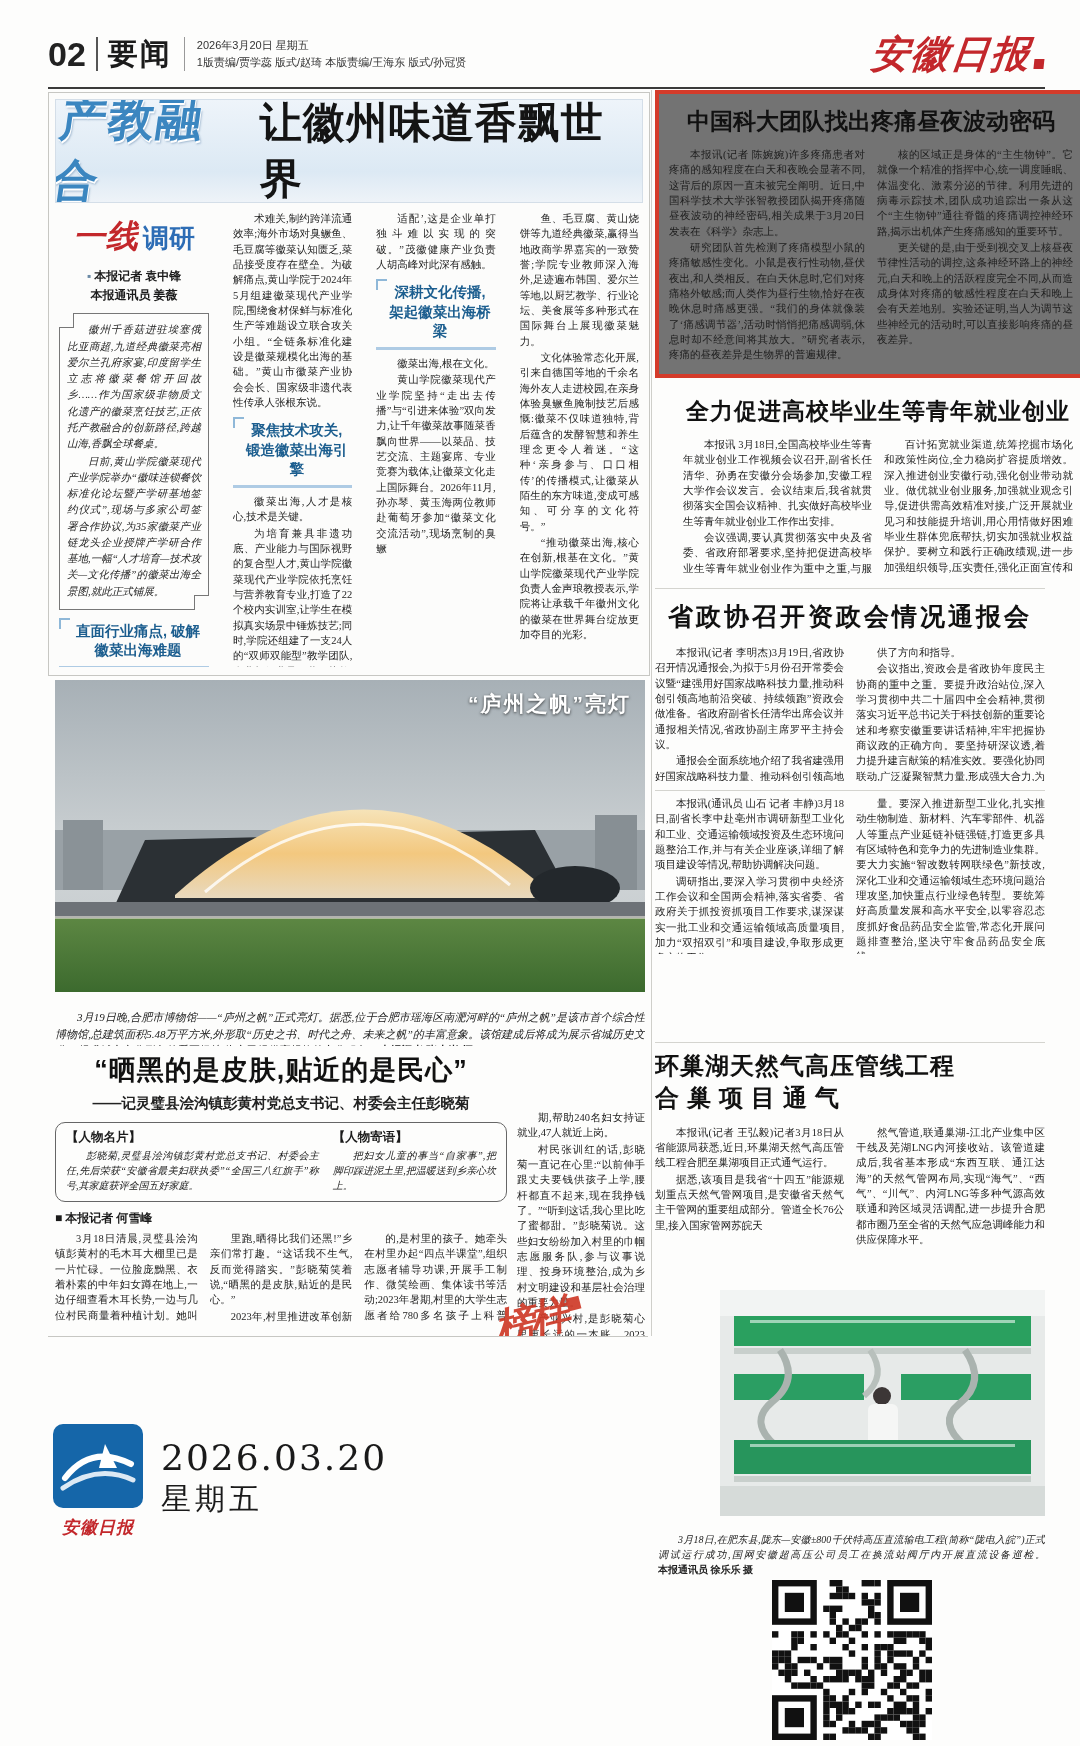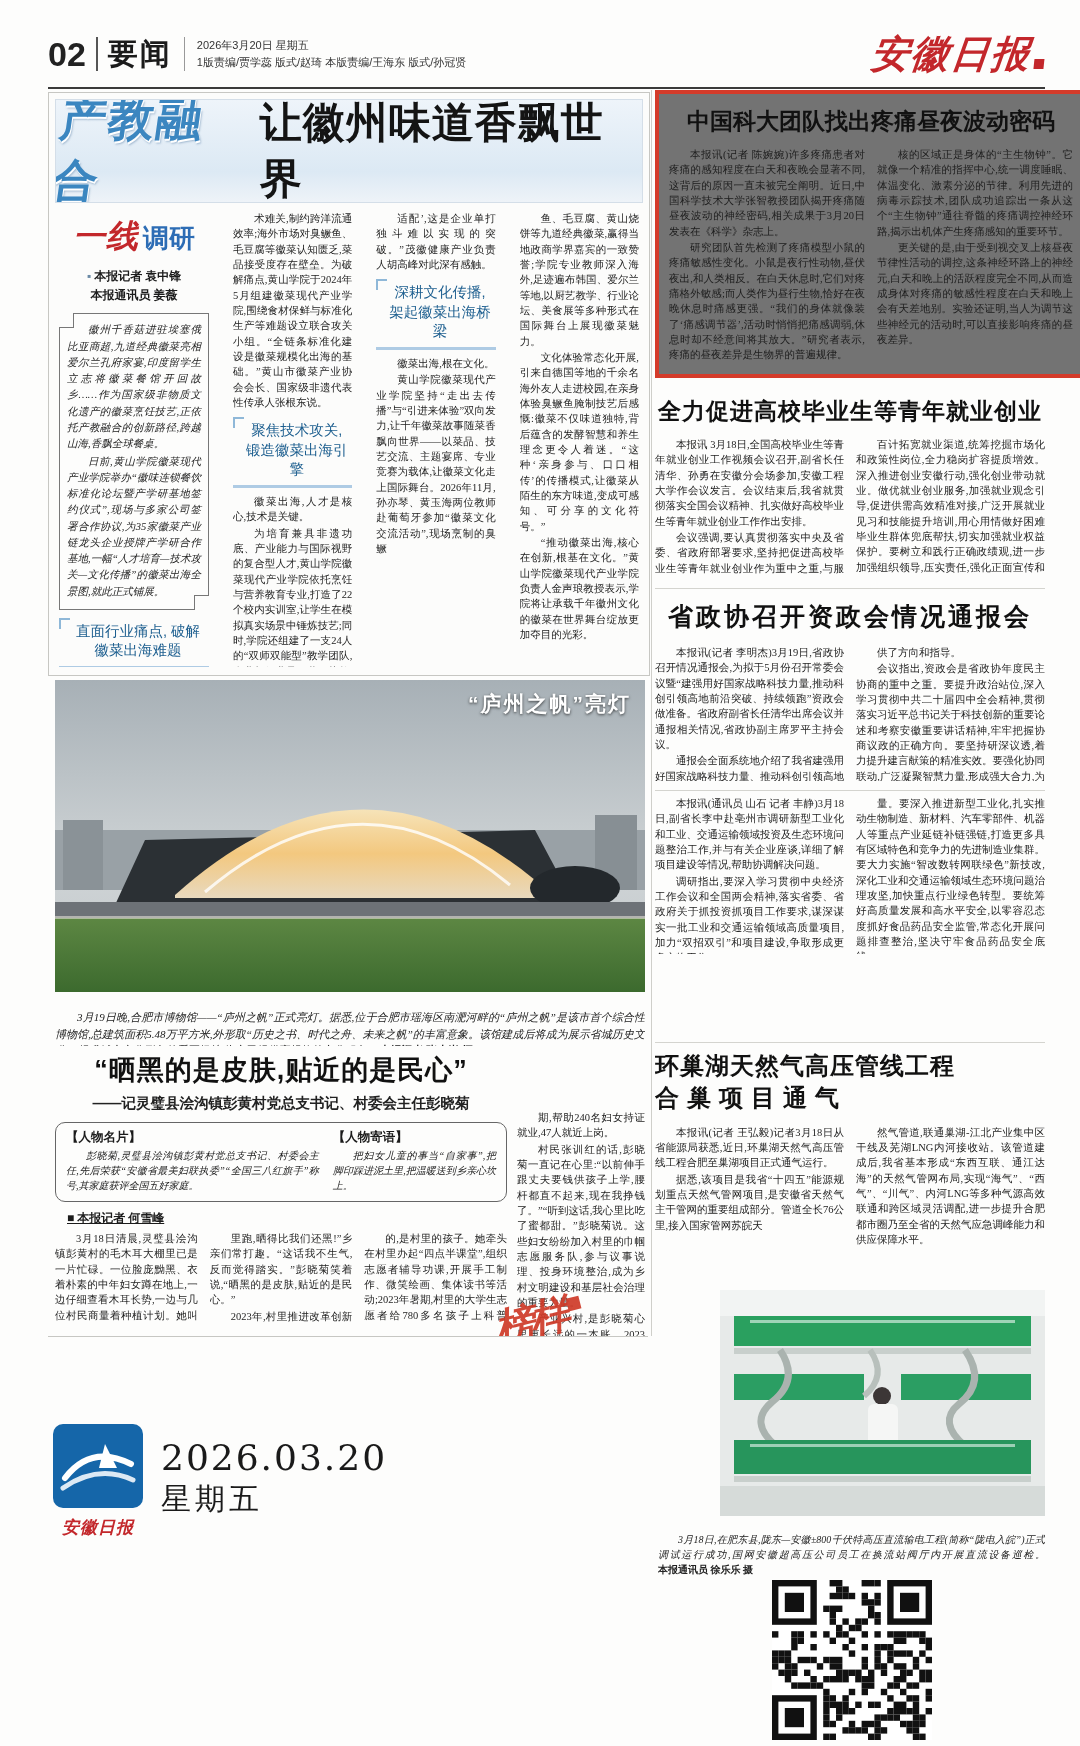--- a/index.html
+++ b/index.html
@@ -13,21 +13,21 @@
   .hdr-sep2{width:1px;height:34px;background:#999;margin:0 12px;}
   .hdr-meta{font-family:"Liberation Sans","DejaVu Sans",sans-serif;font-size:11px;color:#333;line-height:1.5;padding-bottom:1px;}
   .masthead{margin-left:auto;font-size:38px;font-weight:bold;font-style:italic;color:#c3272b;
             transform:skewX(-6deg);line-height:1;letter-spacing:2px;position:relative;padding-right:14px;}
   .masthead::after{content:"";position:absolute;right:0;bottom:4px;width:10px;height:10px;background:#c3272b;}
   .hdr-rule{position:absolute;left:48px;top:87px;width:997px;height:2px;background:#3a3a3a;}
   
   .para{font-size:10.5px;line-height:1.46;text-align:justify;text-indent:2em;margin:0 0 1px;color:#1d1d1d;}
   .cols{display:flex;gap:12px;overflow:hidden;}
   .col{flex:1;overflow:hidden;}
-  .sub{font-family:"Liberation Sans","DejaVu Sans",sans-serif;font-weight:normal;color:#1c5e8f;font-size:14.5px;
+  .sub{font-family:"Liberation Sans","DejaVu Sans",sans-serif;font-weight:bold;color:#1c5e8f;font-size:14.5px;
        line-height:1.35;text-align:center;margin:7px 0 6px;padding:4px 2px 5px 10px;position:relative;
        border-bottom:3px solid #aecbe4;}
   .sub::before{content:"";position:absolute;left:0;top:0;width:9px;height:9px;
        border-left:2px solid #8fb8d8;border-top:2px solid #8fb8d8;}
   
   .lead{position:absolute;left:48px;top:92px;width:600px;height:582px;border:1px solid #c7c7c3;background:#fcfcfb;}
   .lead-band{position:absolute;left:6px;top:6px;right:6px;height:102px;
        background:linear-gradient(180deg,#eef4fa 0%,#dce9f4 70%,#eef3f8 100%);
        border:1px solid #d4dee8;display:flex;align-items:center;justify-content:center;gap:14px;overflow:hidden;}
   .lead-kicker{font-family:"Liberation Sans","DejaVu Sans",sans-serif;font-size:46px;font-weight:bold;
@@ -55,21 +55,21 @@
   .credit{font-style:normal;font-weight:bold;white-space:nowrap;}
   
   .profile{position:absolute;left:55px;top:1052px;width:590px;height:284px;overflow:hidden;}
   .profile-left{position:absolute;left:0;top:0;width:452px;}
   .profile-title{font-family:"Liberation Sans","DejaVu Sans",sans-serif;font-size:27px;font-weight:bold;text-align:center;letter-spacing:1px;color:#111;}
   .profile-sub{font-family:"Liberation Sans","DejaVu Sans",sans-serif;font-size:14.5px;font-weight:bold;text-align:center;margin-top:6px;color:#222;}
   .card{border:1px solid #666;border-radius:10px;margin-top:9px;padding:6px 10px;display:flex;gap:14px;height:66px;overflow:hidden;}
   .card-sec1{flex:1.55;} .card-sec2{flex:1;}
   .card-lbl{font-family:"Liberation Sans","DejaVu Sans",sans-serif;font-weight:bold;font-size:12.5px;margin-bottom:2px;}
   .card-txt{font-size:10px;font-style:italic;line-height:1.5;text-align:justify;text-indent:2em;}
-  .profile-byline{font-size:12px;font-weight:bold;margin:8px 12px 4px;text-decoration:underline;}
+  .profile-byline{font-size:12px;font-weight:bold;margin:8px 0 4px;}
   .profile-cols{display:flex;gap:12px;height:92px;overflow:hidden;}
   .profile-col4{position:absolute;right:0;top:58px;bottom:0;width:128px;overflow:hidden;}
   .stamp{position:absolute;right:62px;bottom:-4px;transform:rotate(-14deg);font-size:40px;font-weight:bold;
        color:#cf3a28;letter-spacing:-4px;font-style:italic;opacity:.92;line-height:1;}
   .stamp::after{content:"";display:inline-block;width:13px;height:13px;background:#cf3a28;margin-left:4px;vertical-align:super;}
   
   .vline{position:absolute;left:651px;top:90px;width:1px;height:1246px;background:#cfcfca;}
   .rcol{position:absolute;left:655px;top:0;width:390px;}
   .hl-box{position:absolute;left:0px;top:90px;width:432px;height:288px;border:4px solid #d43b2a;background:#737373;padding:6px 10px;box-sizing:border-box;overflow:hidden;}
   .art-title{font-family:"Liberation Sans","DejaVu Sans",sans-serif;font-weight:bold;text-align:center;color:#111;}
@@ -239,21 +239,21 @@
             <p class="para">本报讯(记者 陈婉婉)许多疼痛患者对疼痛的感知程度在白天和夜晚会显著不同,这背后的原因一直未被完全阐明。近日,中国科学技术大学张智教授团队揭开疼痛随昼夜波动的神经密码,相关成果于3月20日发表在《科学》杂志上。</p>
             <p class="para">研究团队首先检测了疼痛模型小鼠的疼痛敏感性变化。小鼠是夜行性动物,昼伏夜出,和人类相反。在白天休息时,它们对疼痛格外敏感;而人类作为昼行生物,恰好在夜晚休息时痛感更强。“我们的身体就像装了‘痛感调节器’,活动时悄悄把痛感调弱,休息时却不经意间将其放大。”研究者表示,疼痛的昼夜差异是生物界的普遍规律。</p>
           </div>
         <div class="col">
             <p class="para">核的区域正是身体的“主生物钟”。它就像一个精准的指挥中心,统一调度睡眠、体温变化、激素分泌的节律。利用先进的病毒示踪技术,团队成功追踪出一条从这个“主生物钟”通往脊髓的疼痛调控神经环路,揭示出机体产生疼痛感知的重要环节。</p>
             <p class="para">更关键的是,由于受到视交叉上核昼夜节律性活动的调控,这条神经环路上的神经元,白天和晚上的活跃程度完全不同,从而造成身体对疼痛的敏感性程度在白天和晚上会有天差地别。实验还证明,当人为调节这些神经元的活动时,可以直接影响疼痛的昼夜差异。</p>
           </div>
       </div>
     </div>
 
-    <div class="r-art" style="top:392px;height:192px;">
+    <div class="r-art" style="top:392px;height:192px;margin-left:28px;">
       <div class="art-title t-jobs">全力促进高校毕业生等青年就业创业</div>
       <div class="cols" style="height:140px;">
         <div class="col">
             <p class="para">本报讯 3月18日,全国高校毕业生等青年就业创业工作视频会议召开,副省长任清华、孙勇在安徽分会场参加,安徽工程大学作会议发言。会议结束后,我省就贯彻落实全国会议精神、扎实做好高校毕业生等青年就业创业工作作出安排。</p>
             <p class="para">会议强调,要认真贯彻落实中央及省委、省政府部署要求,坚持把促进高校毕业生等青年就业创业作为重中之重,与服务发展、保障民生紧密结合,全力推动青年高质量充分就业。要千方</p>
           </div>
         <div class="col">
             <p class="para">百计拓宽就业渠道,统筹挖掘市场化和政策性岗位,全力稳岗扩容提质增效。深入推进创业安徽行动,强化创业带动就业。做优就业创业服务,加强就业观念引导,促进供需高效精准对接,广泛开展就业见习和技能提升培训,用心用情做好困难毕业生群体兜底帮扶,切实加强就业权益保护。要树立和践行正确政绩观,进一步加强组织领导,压实责任,强化正面宣传和风险防范,积极营造高校毕业生就业创业良好社会氛围,确保就业大局稳定。</p>
           </div>
       </div>

